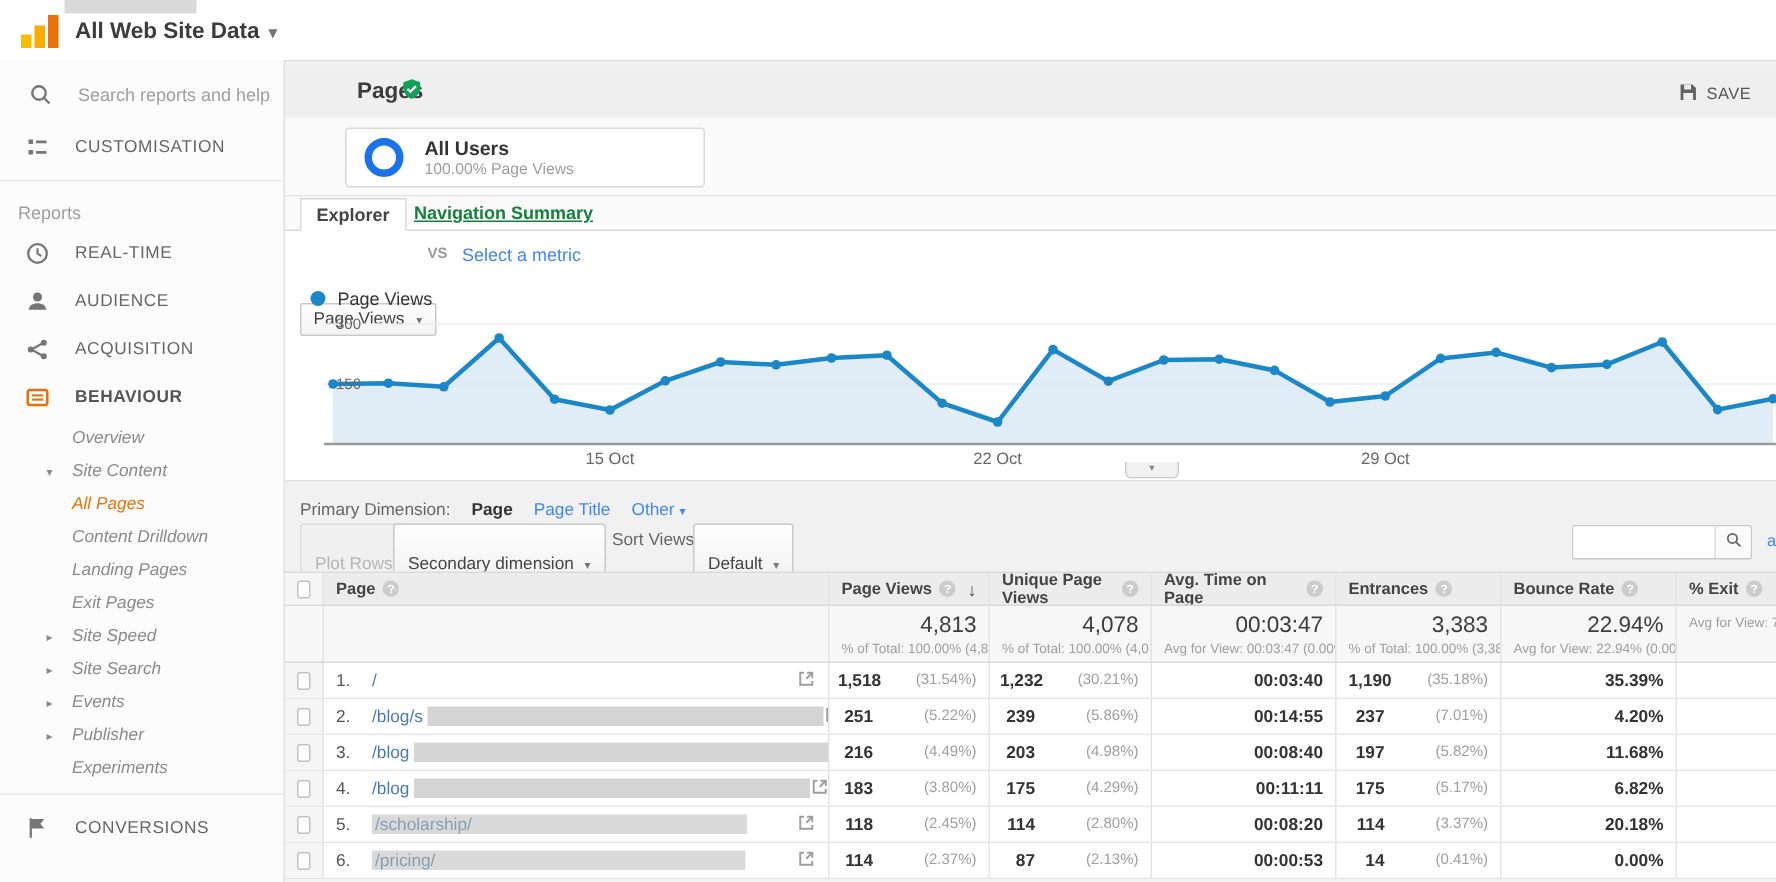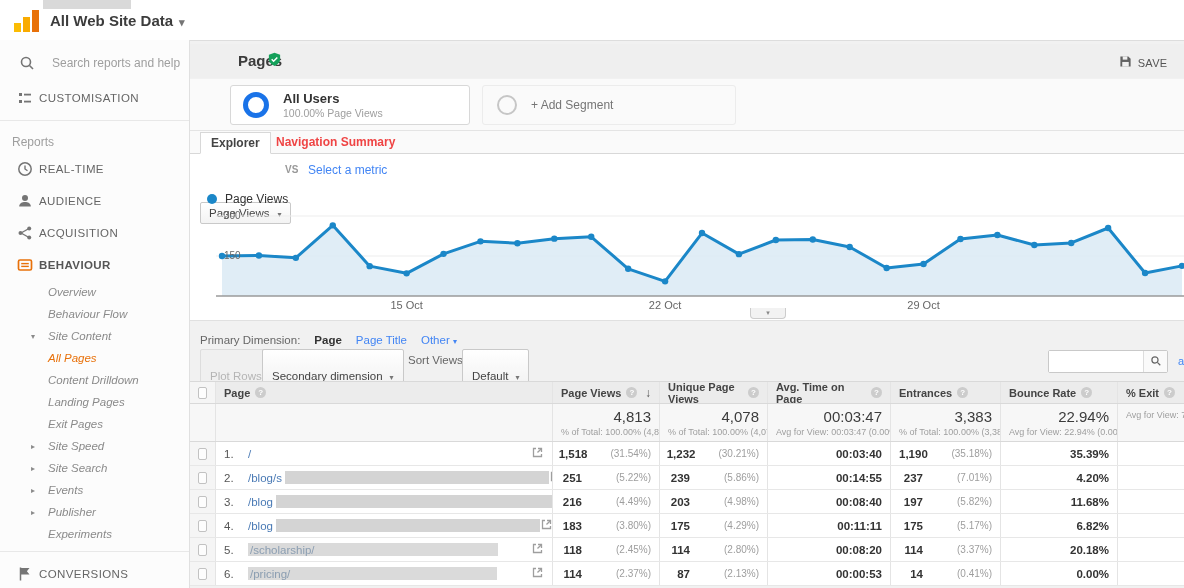--- a/index.html
+++ b/index.html
@@ -14,21 +14,21 @@
   .ga-logo .b2 { left:9px; height:15px; background:#f9ab00; }
   .ga-logo .b3 { left:18px; height:22px; background:#e8710a; }
   .masked-strip { position:absolute; left:43px; top:0; width:88px; height:9px; background:#d9d9d9; }
   .prop-title { position:absolute; left:50px; top:12px; font-size:15px; font-weight:bold; color:#3c3c3c; }
   .prop-caret { color:#757575; font-size:11px; margin-left:6px; }
 
   
   .sidebar { position:absolute; left:0; top:40px; width:190px; height:548px; background:#fcfcfc; border-right:1px solid #e0e0e0; overflow:hidden; }
   .sb-search { display:flex; align-items:center; gap:16px; padding:14px 0 10px 18px; }
   .sb-search .lbl { color:#9e9e9e; font-size:12px; }
-  .sb-top { display:flex; align-items:center; gap:5px; padding:8px 0 8px 16px; height:32px; cursor:pointer; }
+  .sb-top { display:flex; align-items:center; gap:16px; padding:8px 0 8px 16px; height:32px; cursor:pointer; }
   .sb-top .lbl { color:#666; font-size:11.5px; letter-spacing:.4px; }
   .sb-section { color:#9e9e9e; font-size:12px; padding:8px 0 4px 12px; }
   .sb-divider { border-top:1px solid #e8e8e8; margin:6px 0; }
   .sb-sub { display:flex; align-items:center; height:22px; padding-left:48px; position:relative; cursor:pointer; }
   .sb-sub .lbl { color:#8a8a8a; font-size:11.5px;font-style:italic; }
   .sb-sub .caret { position:absolute; left:31px; font-size:8px; color:#8a8a8a; }
   .sb-sub.active .lbl { color:#e8710a; }
   .sb-top.active .lbl { color:#555; font-weight:bold; }
   .sb-icon { width:18px; height:18px; flex:0 0 18px; }
 
@@ -44,21 +44,21 @@
   .seg-card { position:absolute; left:40px; top:6px; width:240px; height:40px; background:#fff; border:1px solid #d8d8d8; border-radius:3px; display:flex; align-items:center; cursor:pointer; }
   .donut { width:26px; height:26px; border:5px solid #1a73e8; border-radius:50%; margin:0 14px 0 12px; background:#fff; }
   .seg-t1 { font-size:13px; color:#333; font-weight:bold; }
   .seg-t2 { font-size:10.5px; color:#9e9e9e; margin-top:1px; }
   .seg-add { position:absolute; left:292px; top:6px; width:254px; height:40px; border:1px solid #ececec; border-radius:3px; display:flex; align-items:center; cursor:pointer; }
   .add-circle { width:20px; height:20px; border:2px solid #c6c6c6; border-radius:50%; margin:0 14px 0 14px; }
   .seg-add .lbl { font-size:12px; color:#757575; }
 
   .tabs-row { position:absolute; left:0; top:90px; width:994px; height:23px; background:#fafafa; border-bottom:1px solid #d8d8d8; }
   .tab-active { position:absolute; left:10px; top:1px; height:22px; padding:0 10px; background:#fff; border:1px solid #d8d8d8; border-bottom:1px solid #fff; font-size:12px; font-weight:bold; color:#444; line-height:21px; z-index:2; }
-  .tab-link { position:absolute; left:86px; top:4px; font-size:12px; font-weight:bold; color:#ef4444; cursor:pointer; }
+  .tab-link { position:absolute; left:86px; top:4px; font-size:12px; font-weight:bold; color:#15803d; cursor:pointer;text-decoration:underline; }
 
   .explorer-panel { position:absolute; left:0; top:113px; width:994px; height:167px; background:#fff; border-bottom:1px solid #e0e0e0; }
   .metric-btn { position:absolute; left:10px; top:5px; height:22px; padding:0 8px; background:linear-gradient(#fff,#f3f3f3); border:1px solid #c9c9c9; border-radius:2px; font-size:11.5px; color:#444; line-height:20px; cursor:pointer;margin-top:43px; }
   .metric-btn .caret { font-size:8px; color:#777; margin-left:8px; }
   .vs-lbl { position:absolute; left:95px; top:10px; font-size:10px; font-weight:bold; color:#999; }
   .select-metric { position:absolute; left:118px; top:9px; font-size:12px; color:#4285f4; cursor:pointer; }
   .legend { position:absolute; left:17px; top:38px; display:flex; align-items:center; gap:8px; }
   .legend-dot { width:10px; height:10px; border-radius:50%; background:#1b87c8; }
   .legend-lbl { font-size:12px; color:#333; }
   .chart-svg { position:absolute; left:0; top:52px; }
@@ -169,23 +169,20 @@
           <rect x="2.5" y="4" width="13" height="10" rx="1.5" fill="none" stroke="#e8710a" stroke-width="1.7"></rect>
           <line x1="5.2" y1="7.6" x2="12.8" y2="7.6" stroke="#e8710a" stroke-width="1.4"></line>
           <line x1="5.2" y1="10.4" x2="12.8" y2="10.4" stroke="#e8710a" stroke-width="1.4"></line>
         </svg></span>
       <span class="lbl">BEHAVIOUR</span>
     </div>
     <div class="sb-sub">
       <span class="lbl">Overview</span>
     </div>
     <div class="sb-sub">
-      <span class="lbl">Behaviour Flow</span>
-    </div>
-    <div class="sb-sub">
       <span class="caret">▾</span>
       <span class="lbl">Site Content</span>
     </div>
     <div class="sb-sub active">
       <span class="lbl">All Pages</span>
     </div>
     <div class="sb-sub">
       <span class="lbl">Content Drilldown</span>
     </div>
     <div class="sb-sub">
@@ -252,24 +249,20 @@
     </div>
   </div>
 
   <div class="seg-panel">
     <div class="seg-card">
       <div class="donut"></div>
       <div>
         <div class="seg-t1">All Users</div>
         <div class="seg-t2">100.00% Page Views</div>
       </div>
-    </div>
-    <div class="seg-add">
-      <div class="add-circle"></div>
-      <div class="lbl">+ Add Segment</div>
     </div>
   </div>
 
   <div class="tabs-row">
     <div class="tab-active">Explorer</div>
     <div class="tab-link">Navigation Summary</div>
   </div>
 
   <div class="explorer-panel">
     <div class="metric-btn">

